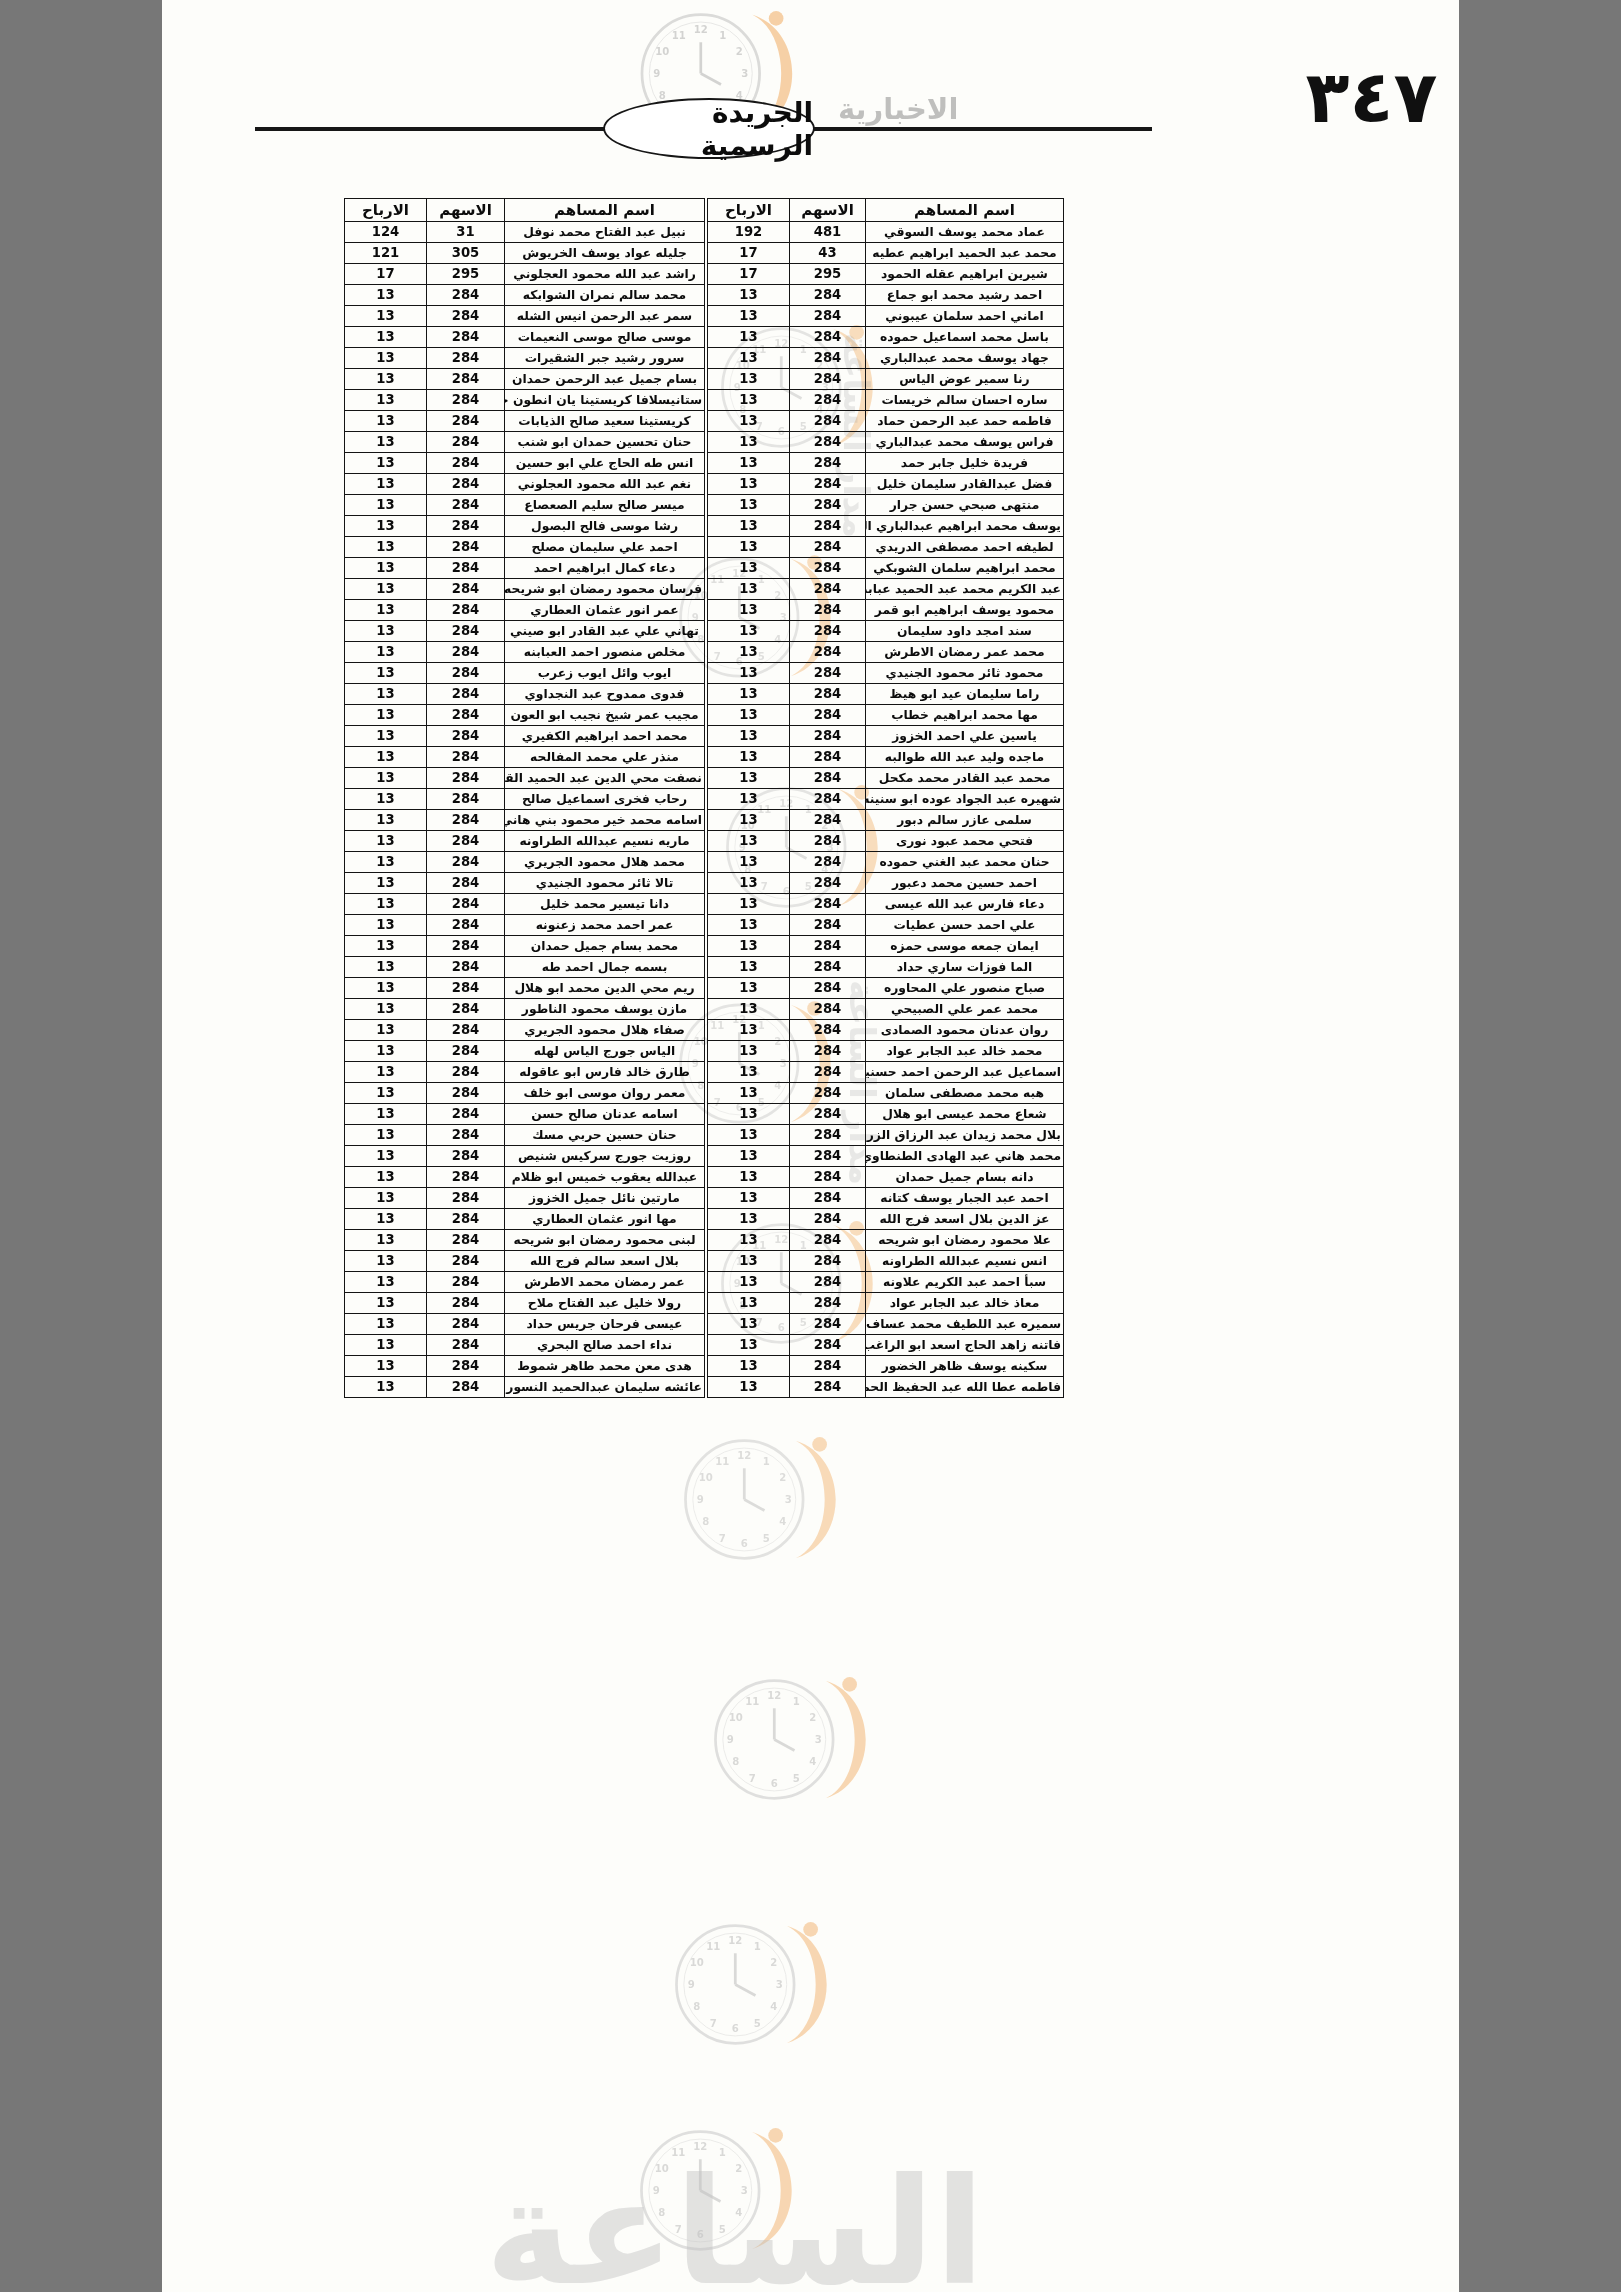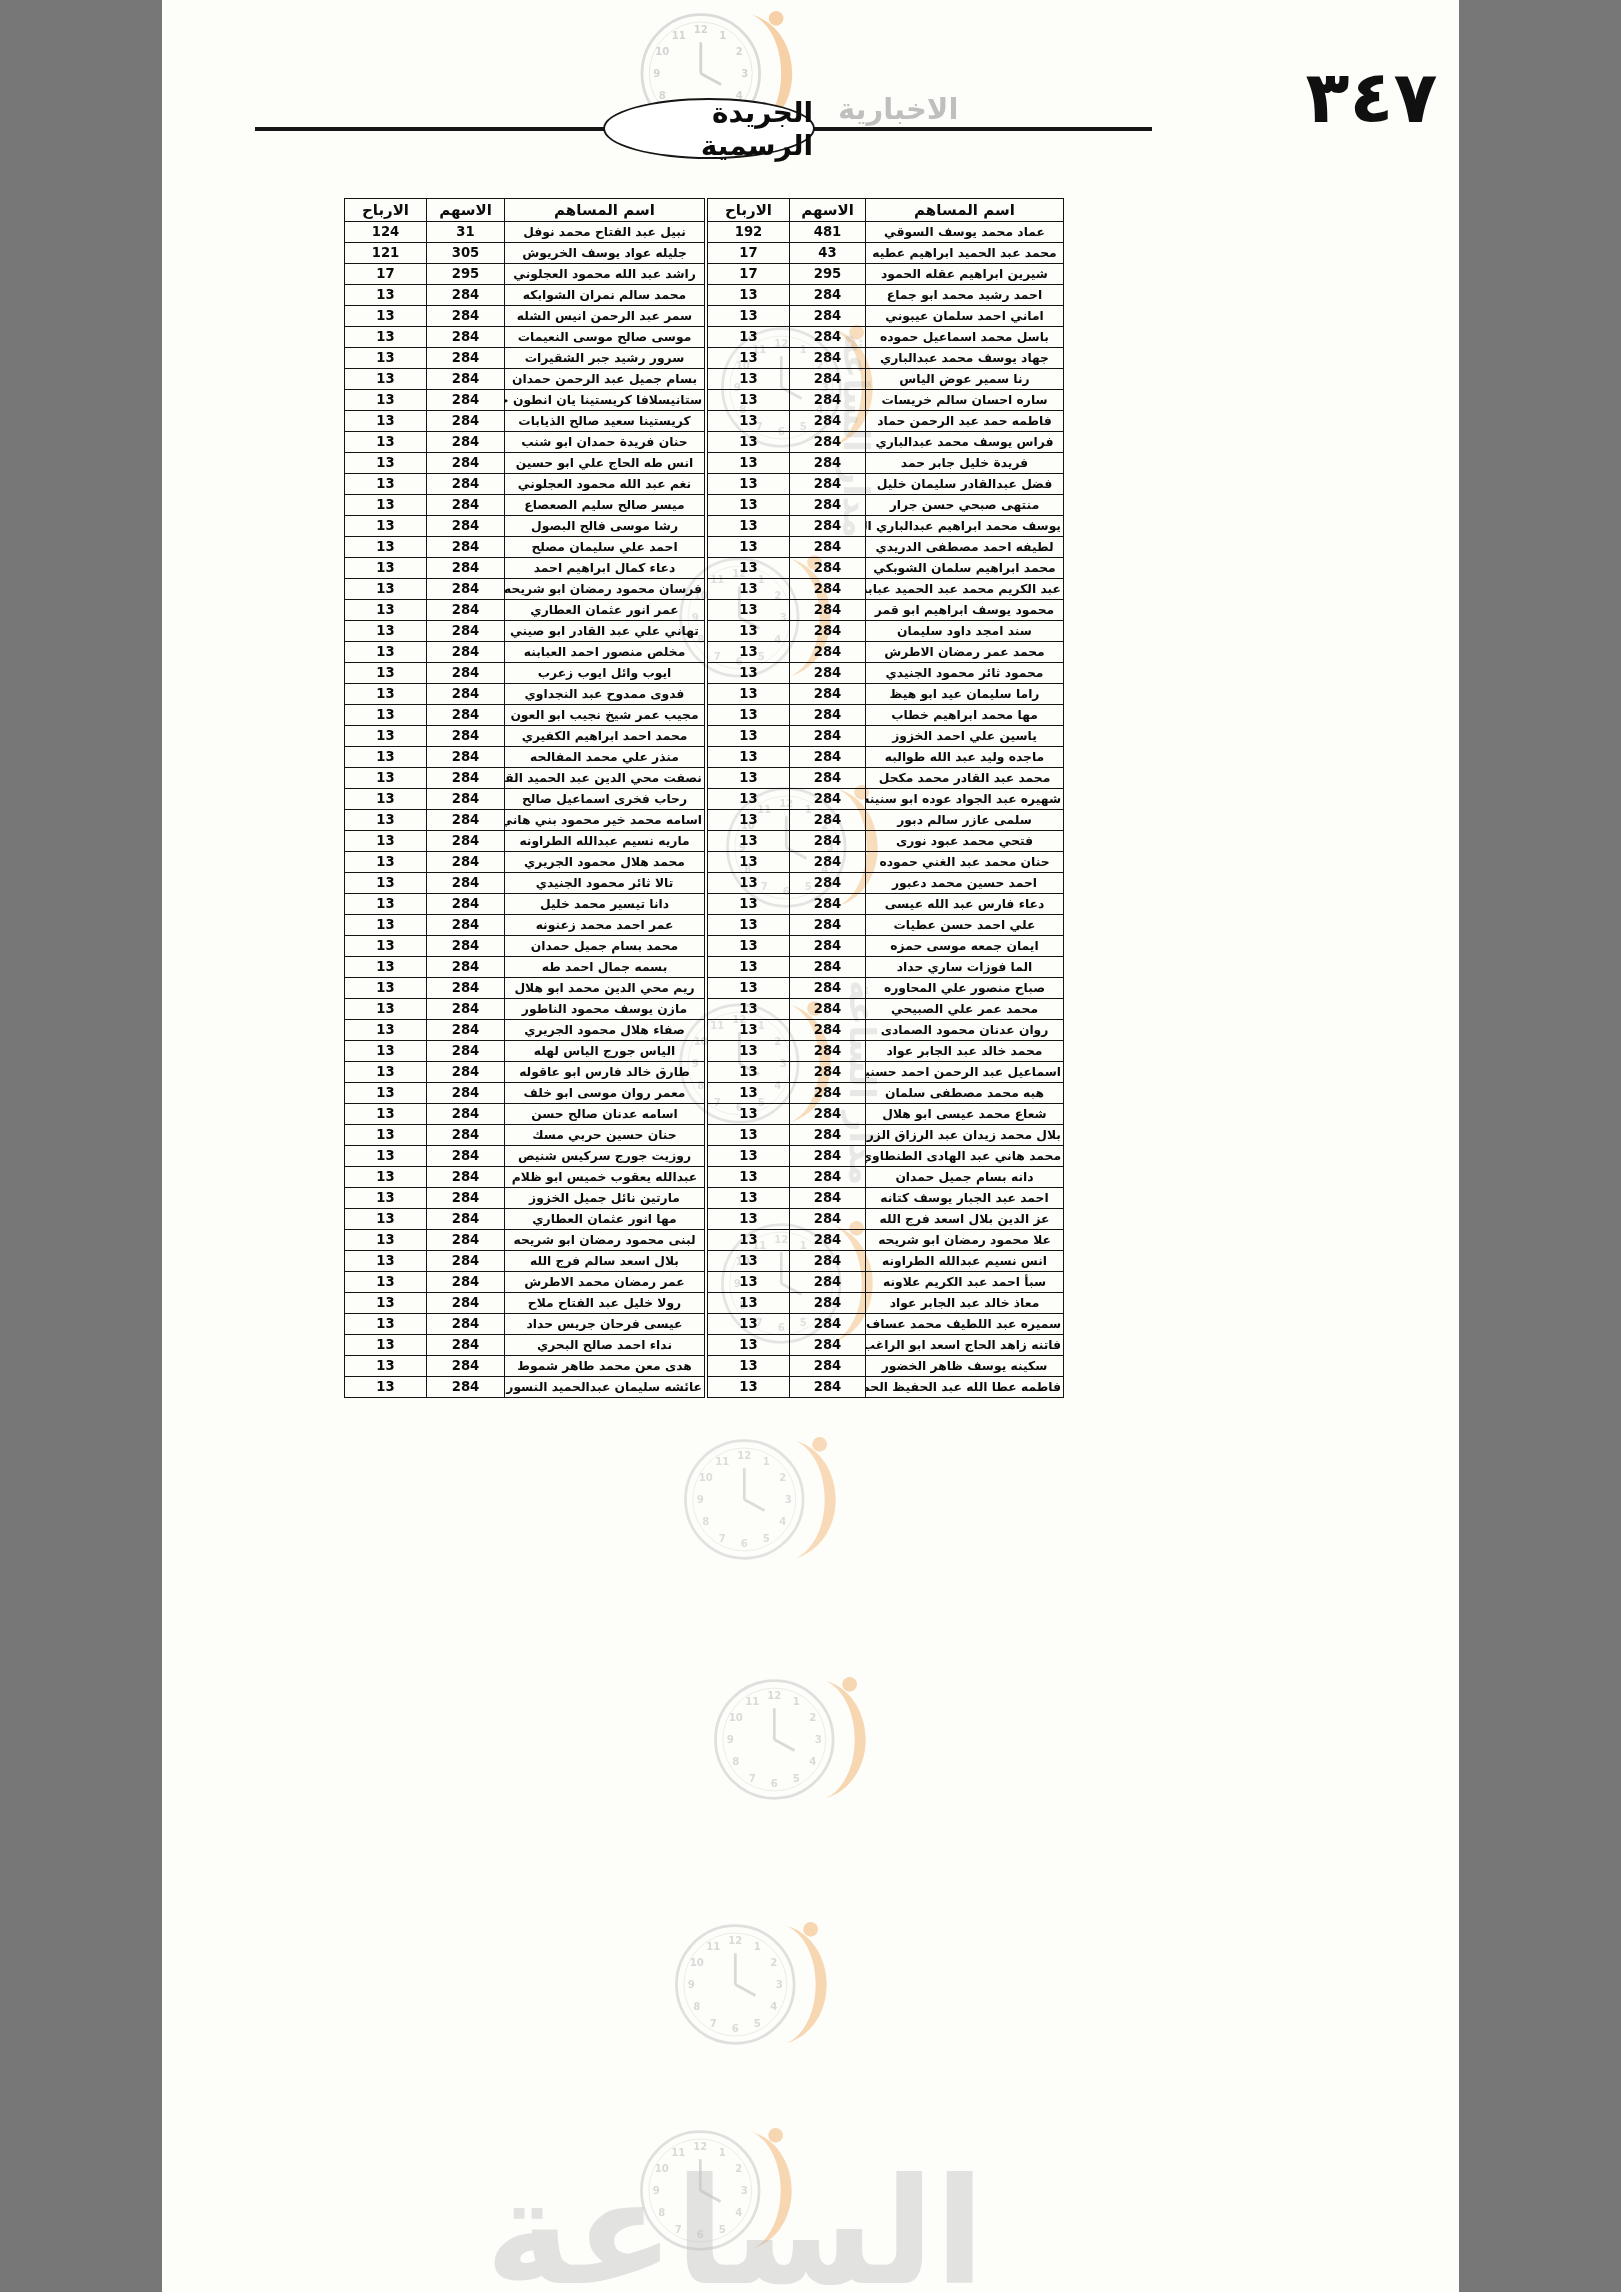--- a/index.html
+++ b/index.html
@@ -532,21 +532,21 @@
             <td class="num">13</td>
           </tr>
 
           <tr>
             <td class="name">كريستينا سعيد صالح الذيابات</td>
             <td class="num">284</td>
             <td class="num">13</td>
           </tr>
 
           <tr>
-            <td class="name">حنان فريدة حمدان ابو شنب</td>
+            <td class="name">حنان تحسين حمدان ابو شنب</td>
             <td class="num">284</td>
             <td class="num">13</td>
           </tr>
 
           <tr>
             <td class="name">انس طه الحاج علي ابو حسين</td>
             <td class="num">284</td>
             <td class="num">13</td>
           </tr>
 

